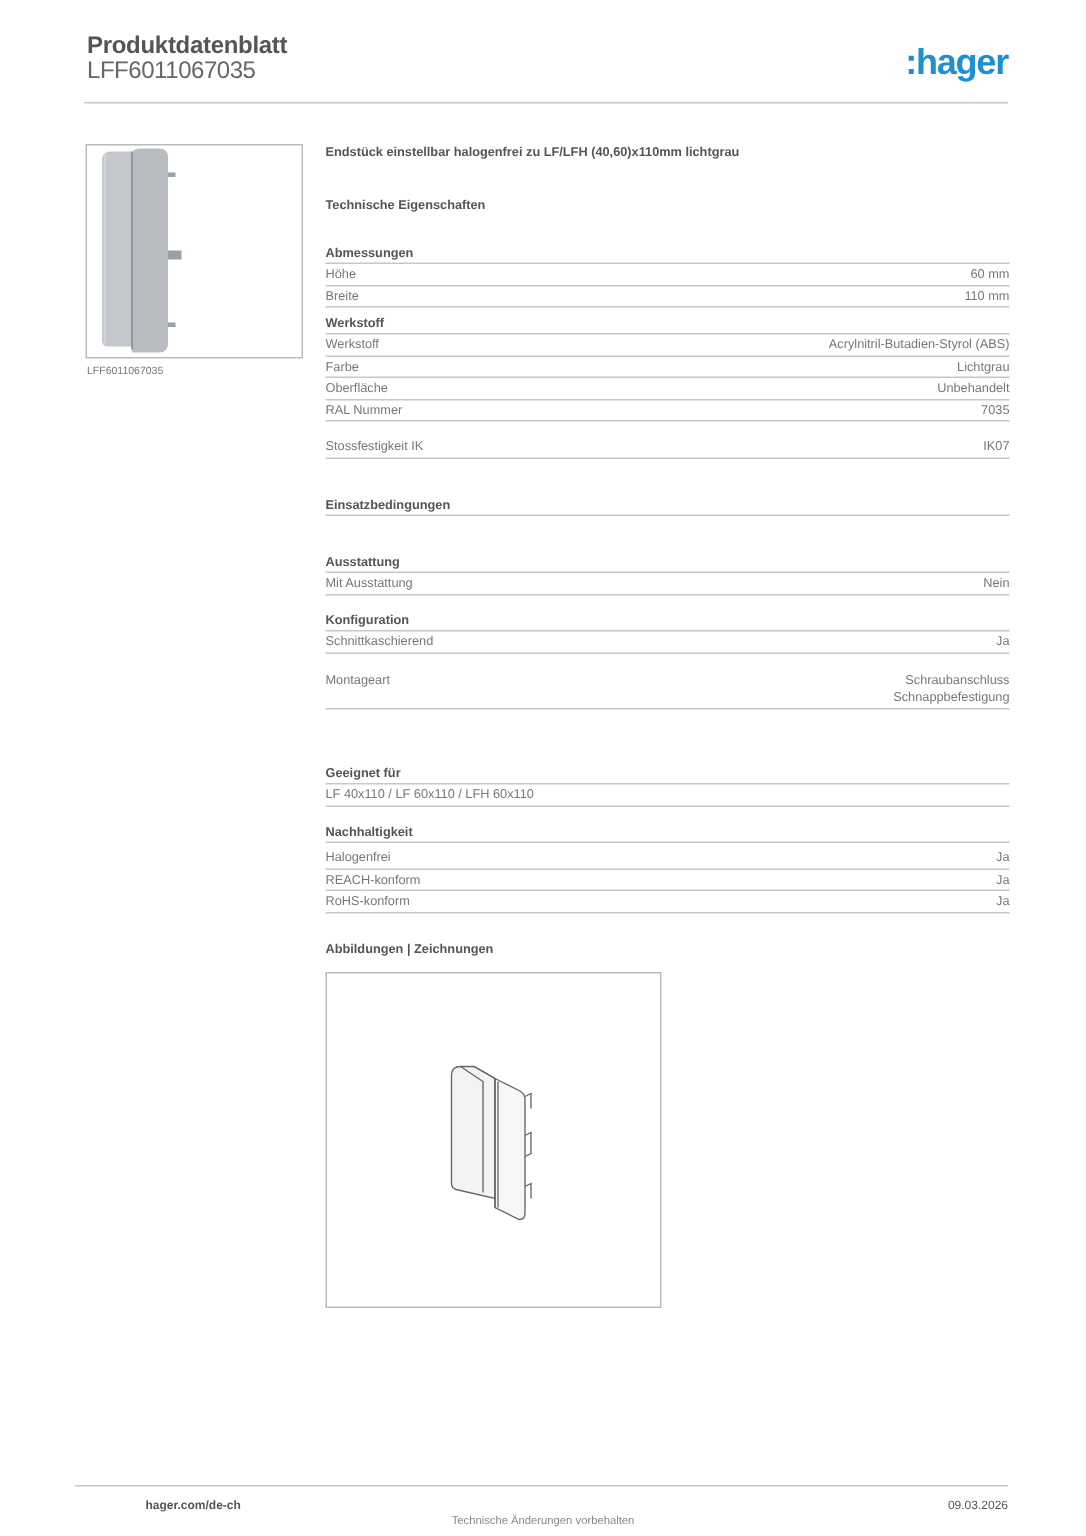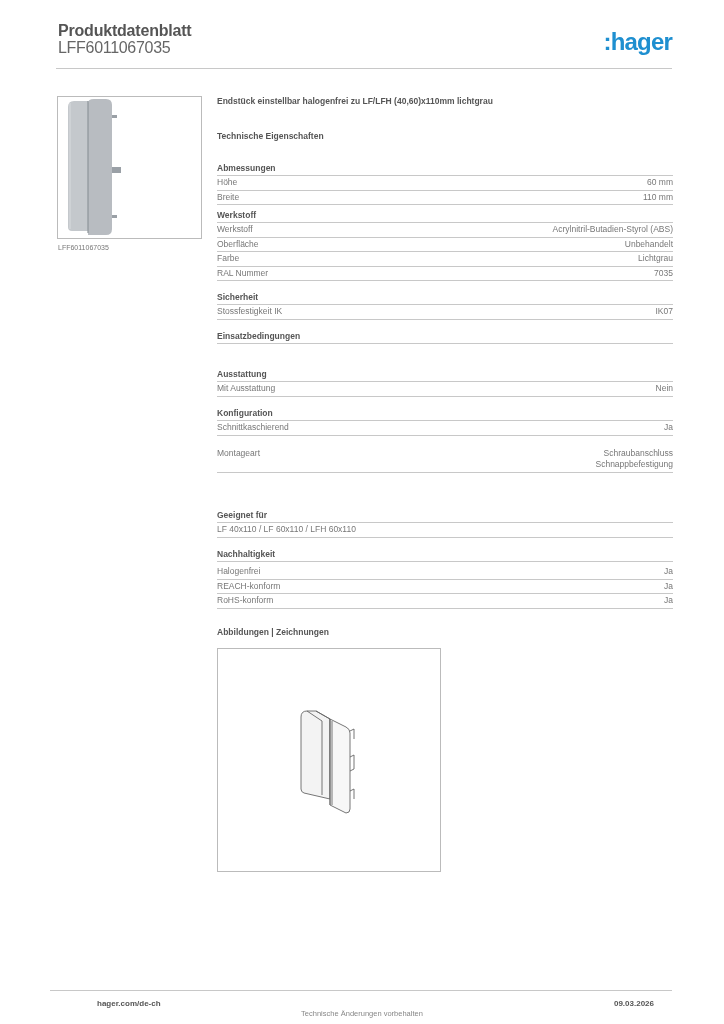--- a/index.html
+++ b/index.html
@@ -22,21 +22,21 @@
     .row { display: flex; justify-content: space-between; font-size: 8.5px; color: #777; height: 13.5px; line-height: 13.5px; border-bottom: 1px solid #c8c8c8; }
     .row .val { text-align: right; }
     .row.multi { height: auto; line-height: 11px; padding: 2px 0 2px 0; align-items: flex-start; }
     .row.multi .val div { line-height: 11px; }
 
     .drawing-box { position: absolute; left: 217px; top: 648px; width: 222px; height: 222px; border: 1px solid #bbb; background: #fff; }
 
     .footer-rule { position: absolute; left: 50px; right: 52px; top: 990px; height: 1px; background: #c8c8c8; }
     .footer-left { position: absolute; left: 56px; top: 999px; font-size: 8px; font-weight: bold; color: #555; padding-left: 41px; }
     .footer-center { position: absolute; left: 0; right: 0; top: 1009px; text-align: center; font-size: 7.5px; color: #888; }
-    .footer-right { position: absolute; right: 70px; top: 999px; font-size: 8px; font-weight: bold; color: #555; padding-left: 29px; }
+    .footer-right { position: absolute; right: 52px; top: 999px; font-size: 8px; font-weight: normal; color: #555; padding-left: 29px; }
   </style>
 </head>
 <body>
 
 <div class="header-title">Produktdatenblatt</div>
 <div class="header-code">LFF6011067035</div>
 <div class="logo">:hager</div>
 <div class="header-rule"></div>
 
 <div class="thumb-box">
@@ -67,35 +67,34 @@
   </div>
 </div>
 
 <div class="section" style="top:209px;">
   <div class="section-title">Werkstoff</div>
   <div class="row">
     <span>Werkstoff</span>
     <span class="val">Acrylnitril-Butadien-Styrol (ABS)</span>
   </div>
   <div class="row">
+    <span>Farbe</span>
+    <span class="val">Lichtgrau</span>
+  </div>
+  <div class="row">
     <span>Oberfläche</span>
     <span class="val">Unbehandelt</span>
-  </div>
-  <div class="row">
-    <span>Farbe</span>
-    <span class="val">Lichtgrau</span>
   </div>
   <div class="row">
     <span>RAL Nummer</span>
     <span class="val">7035</span>
   </div>
 </div>
 
 <div class="section" style="top:291px;">
-  <div class="section-title">Sicherheit</div>
   <div class="row">
     <span>Stossfestigkeit IK</span>
     <span class="val">IK07</span>
   </div>
 </div>
 
 <div class="section" style="top:330px;">
   <div class="section-title">Einsatzbedingungen</div>
 </div>
 

